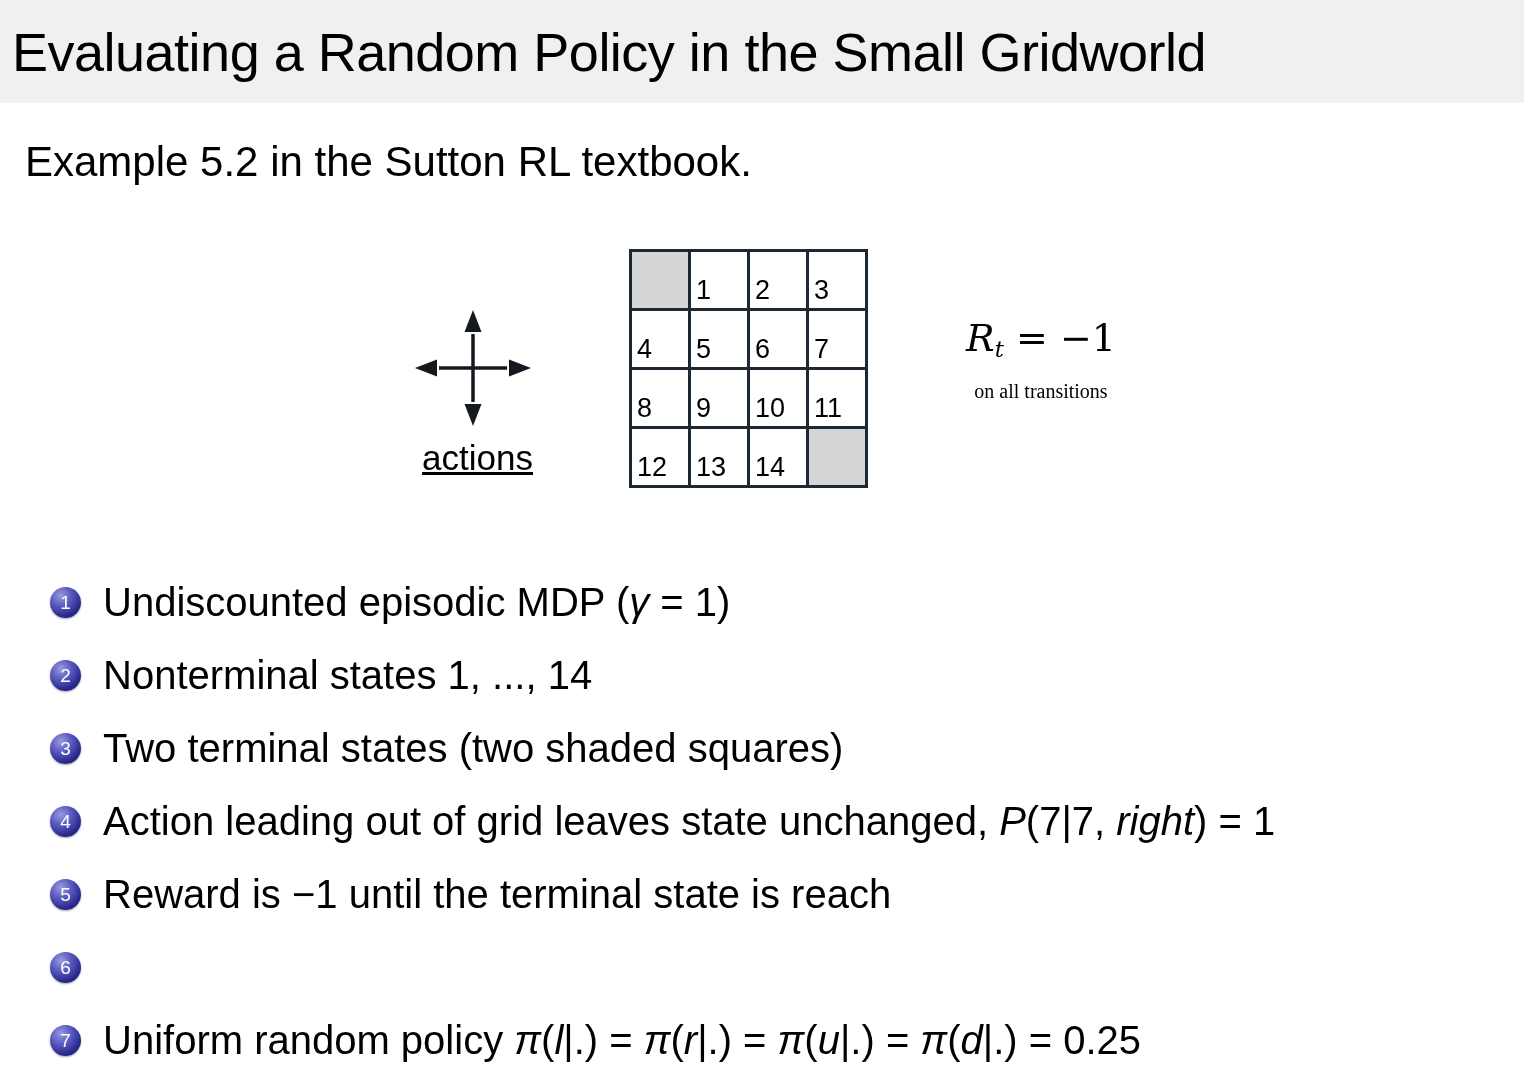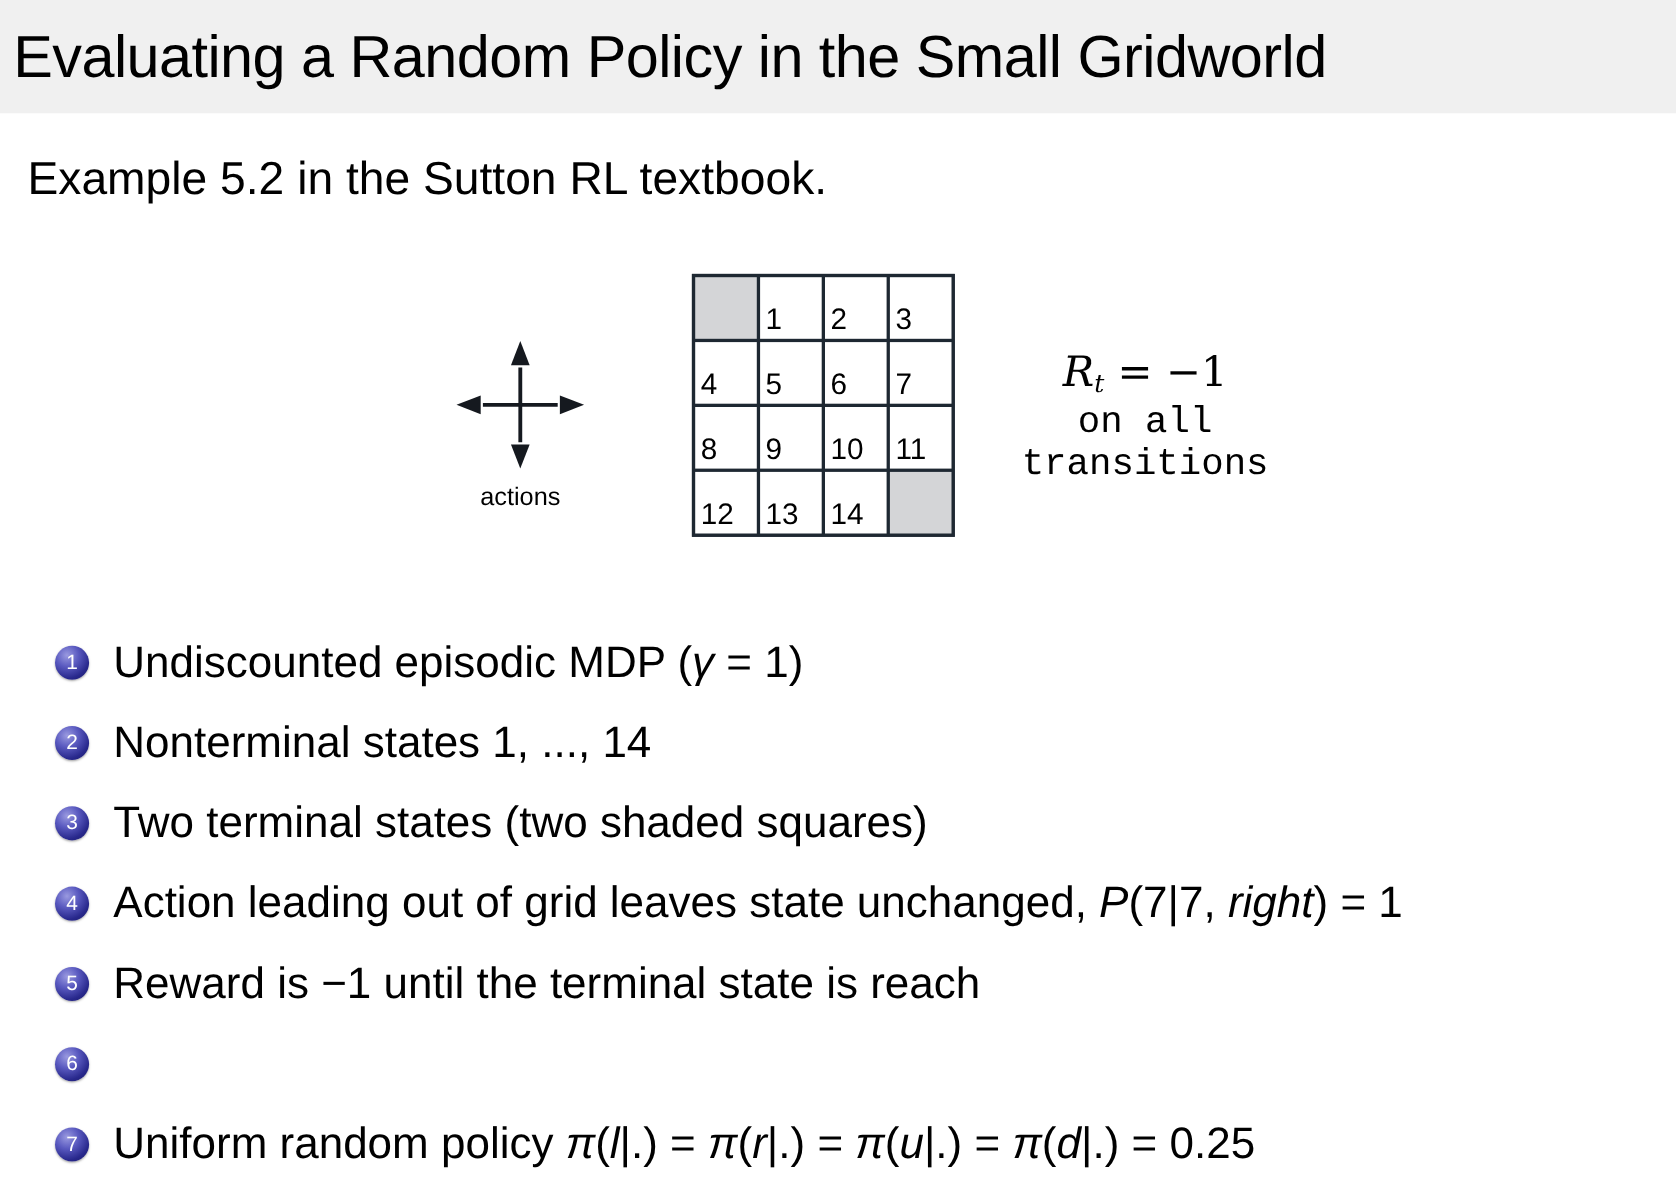--- a/index.html
+++ b/index.html
@@ -26,32 +26,32 @@
     position:absolute;top:0;left:0;width:100%;height:103px;
     background:var(--title-band);
     display:flex;align-items:center;
     box-sizing:border-box;padding-left:12px;
   }
   .title{font-size:54px;font-weight:normal;margin:0;letter-spacing:-0.5px;}
   .subtitle{position:absolute;top:138px;left:25px;font-size:42px;}
 
   
   .cross-svg{position:absolute;left:413px;top:308px;}
-  .actions-label{position:absolute;left:413px;top:438px;width:120px;text-align:center;font-size:23px;}
+  .actions-label{position:absolute;left:413px;top:438px;width:120px;text-align:right;font-size:35px;text-decoration:underline;}
   .grid{
     position:absolute;left:629px;top:249px;
     display:grid;grid-template-columns:repeat(4,56px);grid-auto-rows:56px;
     gap:3px;background:var(--grid-line);border:3px solid var(--grid-line);
   }
   .cell{background:#fff;display:flex;align-items:flex-end;}
   .cell.shaded{background:var(--shaded-cell);}
   .cell-label{font-size:27px;line-height:1;padding:0 0 4px 5px;}
   .reward{position:absolute;left:909px;top:316px;width:264px;text-align:center;}
   .reward-formula{font-size:38px;font-family:"DejaVu Serif",serif;}
-  .reward-note{font-size:34px;margin-top:3px;font-family:Liberation Mono, monospace;}
+  .reward-note{font-size:20px;margin-top:18px;font-family:Liberation Serif, serif;}
 
   
   .items{position:absolute;left:50px;top:566px;right:6px;list-style:none;margin:0;padding:0;}
   .item{height:73px;display:flex;align-items:center;font-size:40px;white-space:nowrap;}
   .ball{
     width:31px;height:31px;min-width:31px;border-radius:50%;
     background:radial-gradient(circle at 35% 28%, var(--bullet-highlight) 0%, #5a5ac0 35%, var(--bullet-primary) 70%, var(--bullet-dark) 100%);
     color:#fff;display:flex;align-items:center;justify-content:center;
     font-size:19px;margin-right:22px;
     box-shadow:0 1px 2px rgba(0,0,0,0.35);

